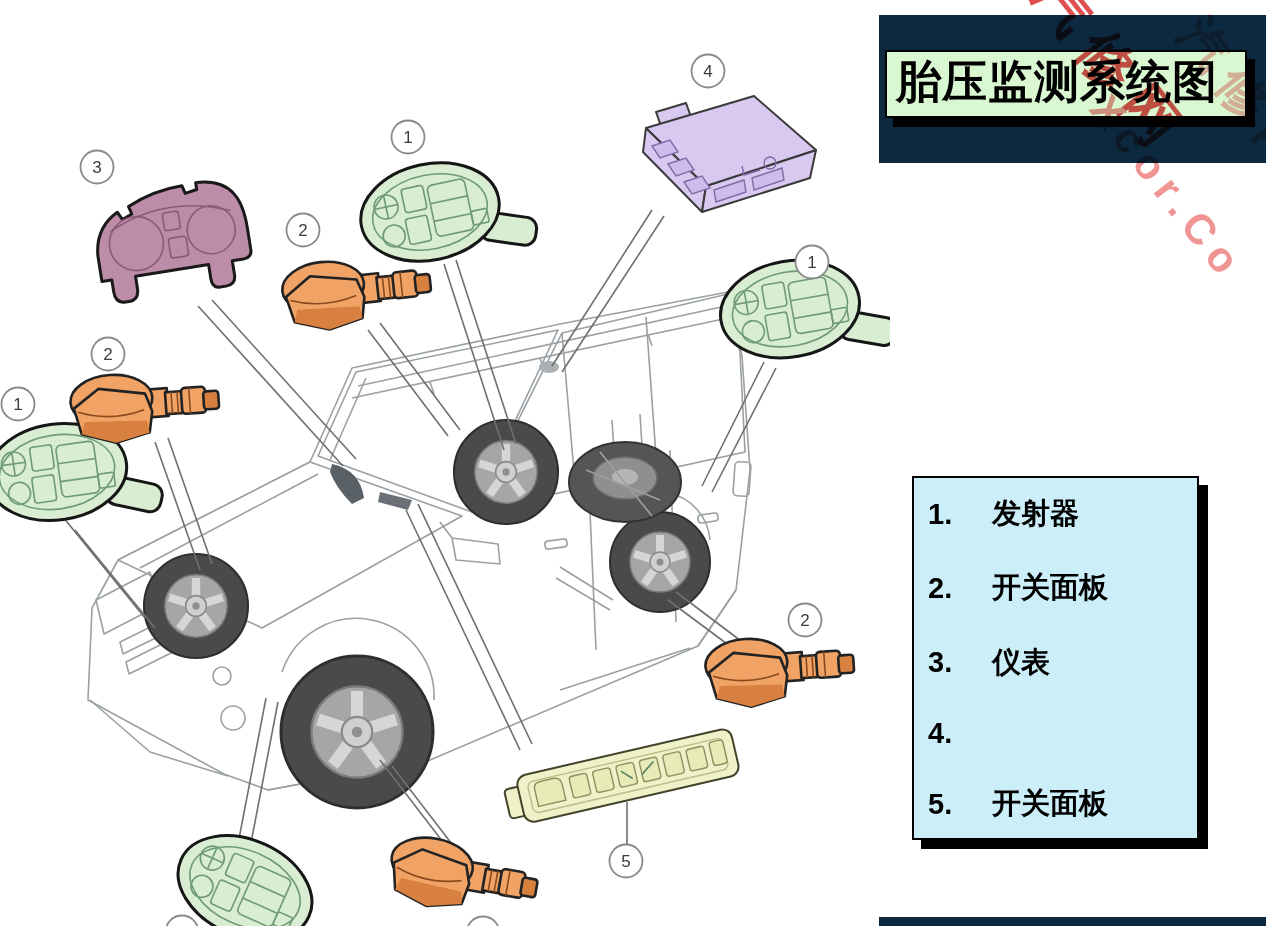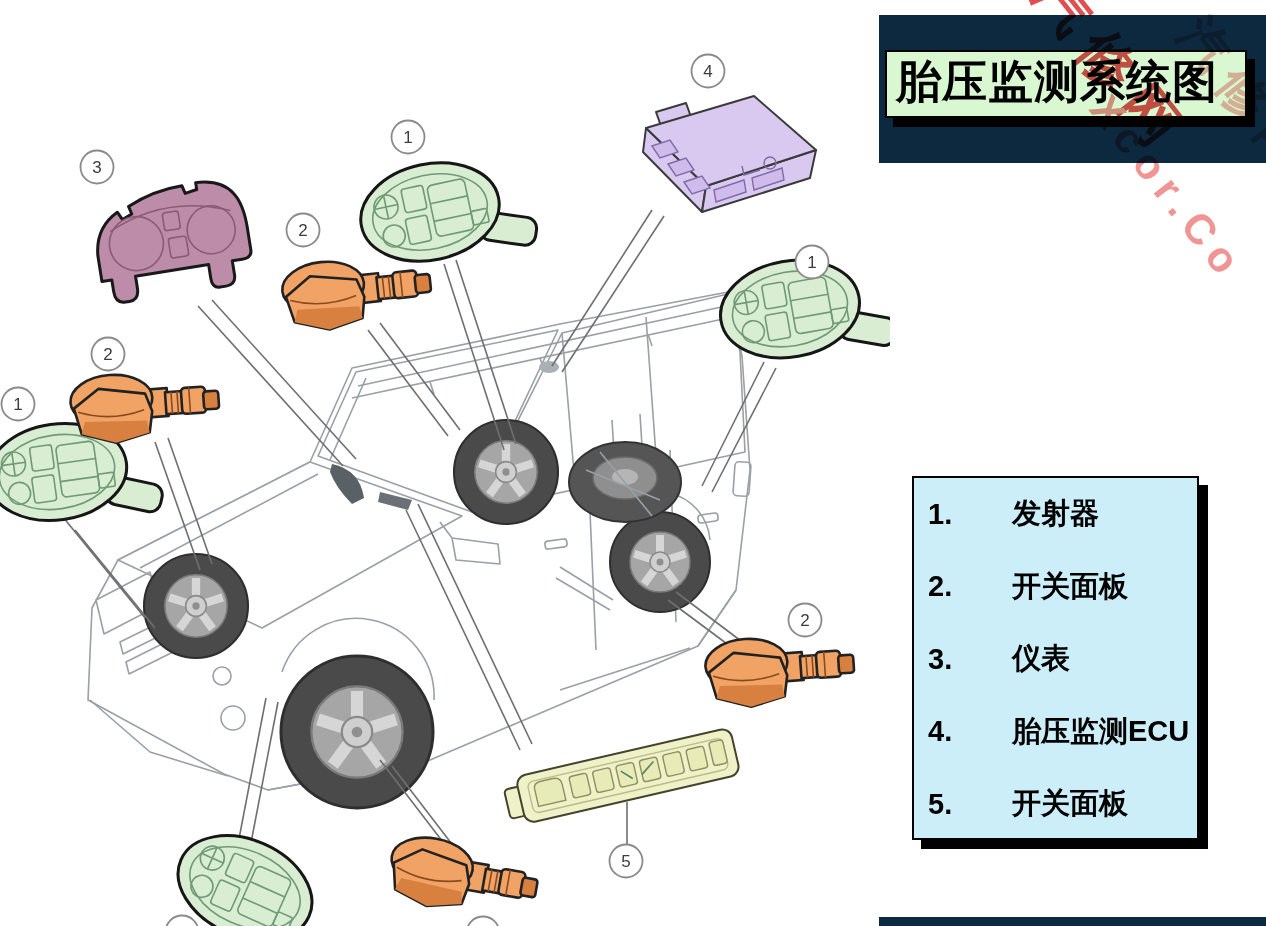--- a/index.html
+++ b/index.html
@@ -8,21 +8,21 @@
   
   .header-bar{position:absolute;left:879px;top:15px;width:387px;height:148px;background:#0c2940;}
   .title-box{position:absolute;left:885px;top:50px;width:358px;height:64px;background:#d9f8d2;
              border:2px solid #000;box-shadow:8px 9px 0 #000;display:flex;align-items:flex-start;}
   .title-box span{font-size:45px;font-weight:bold;color:#000;padding-left:9px;white-space:nowrap;letter-spacing:1px;}
   .legend-box{position:absolute;left:912px;top:476px;width:287px;height:364px;background:#cbeef9;
               border:2px solid #000;box-shadow:9px 9px 0 #000;display:flex;flex-direction:column;
               justify-content:space-between;padding:16px 0 14px 0;box-sizing:border-box;}
   .legend-row{display:flex;align-items:center;padding-left:14px;}
   .legend-row .num{display:inline-block;width:64px;font-size:29px;font-weight:bold;color:#000;}
-  .legend-row .lbl{font-size:29px;font-weight:bold;color:#000;white-space:nowrap;margin-left:20px;}
+  .legend-row .lbl{font-size:29px;font-weight:bold;color:#000;white-space:nowrap;}
   .bottom-bar{position:absolute;left:879px;top:917px;width:387px;height:9px;background:#0c2940;}
   
   .watermark{position:absolute;left:0;top:0;width:1266px;height:926px;pointer-events:none;
              mix-blend-mode:multiply;}
   .wm{position:absolute;transform-origin:0 0;font-weight:bold;white-space:nowrap;}
   .wm1{left:1076px;top:-40px;font-size:56px;color:#e05050;letter-spacing:14px;transform:rotate(52deg);}
   .wm2{left:1118px;top:86px;font-size:42px;color:#f09494;letter-spacing:9px;transform:rotate(52deg);}
   .wm3{left:1216px;top:4px;font-size:50px;color:#f6b4b4;letter-spacing:12px;transform:rotate(52deg);}
   
   #tpms-svg{position:absolute;left:0;top:0;}
@@ -288,21 +288,20 @@
     <div class="legend-row">
       <span class="num">2.</span>
       <span class="lbl">开关面板</span>
     </div>
     <div class="legend-row">
       <span class="num">3.</span>
       <span class="lbl">仪表</span>
     </div>
     <div class="legend-row">
       <span class="num">4.</span>
-      <span class="lbl">胎压监测ECU</span>
     </div>
     <div class="legend-row">
       <span class="num">5.</span>
       <span class="lbl">开关面板</span>
     </div>
   </div>
 
   <div class="bottom-bar"></div>
 
   <div class="watermark">

